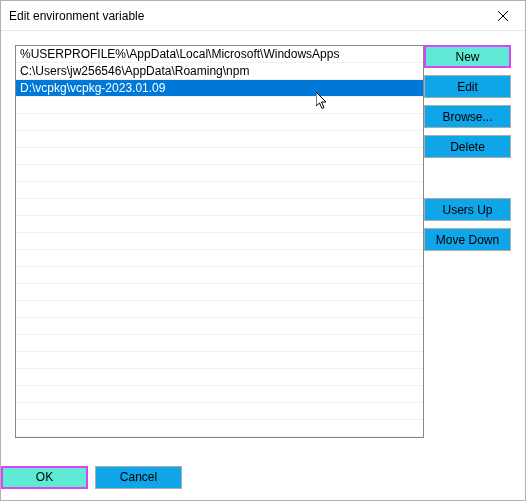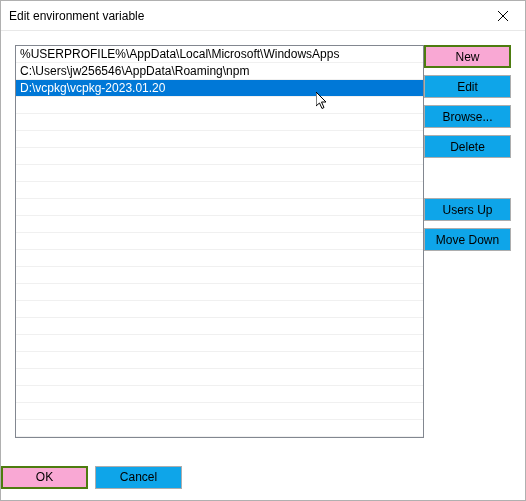--- a/index.html
+++ b/index.html
@@ -85,22 +85,22 @@
       border: 1px solid #adadad;
       background: #0ea5e9;
       display: flex;
       align-items: center;
       justify-content: center;
       color: #000;
       cursor: default;
       user-select: none;
     }
     .btn.primary {
-      border: 2px solid #4d7c0f;
-      background: #f9a8d4;
+      border: 2px solid #d946ef;
+      background: #5eead4;
     }
     .spacer-small {
       height: 26px;
     }
     .spacer-med {
       height: 24px;
     }
     .bottom-bar {
       height: 46px;
       display: flex;
@@ -132,21 +132,21 @@
         <line x1="10" y1="0" x2="0" y2="10" stroke="#000" stroke-width="1"></line>
       </svg>
     </div>
   </div>
 
   <div class="content">
 
     <div class="listbox" id="listbox">
       <div class="list-row">%USERPROFILE%\AppData\Local\Microsoft\WindowsApps</div>
         <div class="list-row">C:\Users\jw256546\AppData\Roaming\npm</div>
-        <div class="list-row selected">D:\vcpkg\vcpkg-2023.01.20</div>
+        <div class="list-row selected">D:\vcpkg\vcpkg-2023.01.09</div>
         <div class="list-row"></div>
         <div class="list-row"></div>
         <div class="list-row"></div>
         <div class="list-row"></div>
         <div class="list-row"></div>
         <div class="list-row"></div>
         <div class="list-row"></div>
         <div class="list-row"></div>
         <div class="list-row"></div>
         <div class="list-row"></div>

